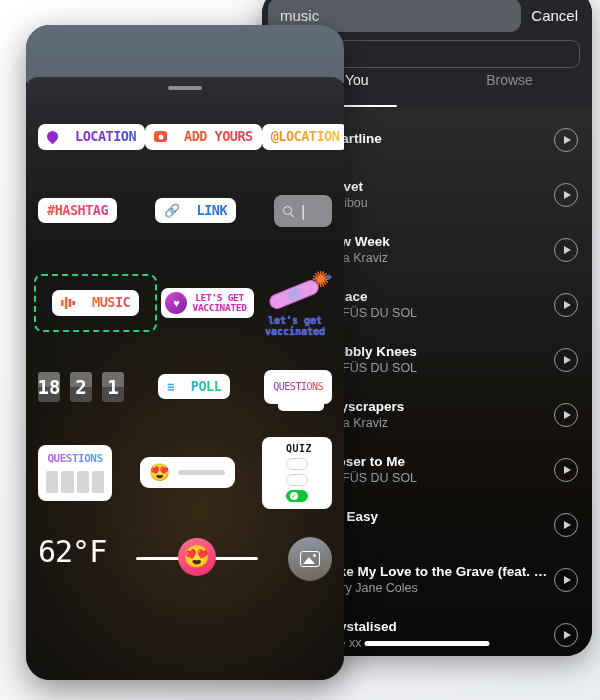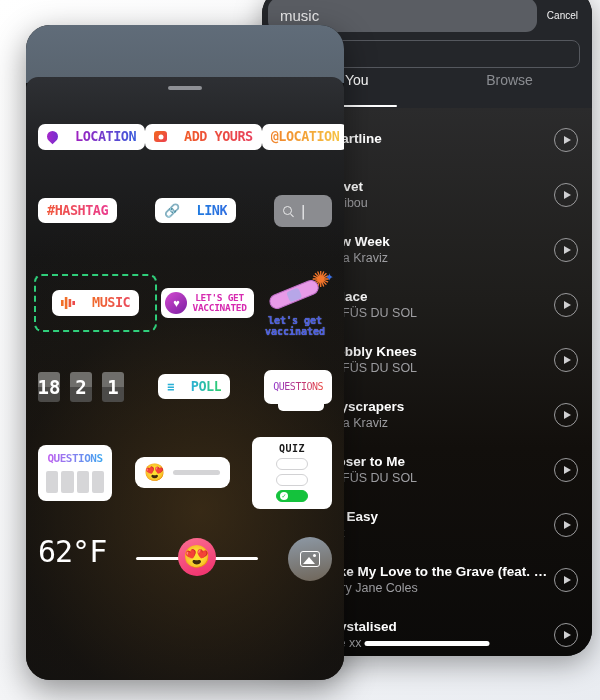--- a/index.html
+++ b/index.html
@@ -37,21 +37,21 @@
   }
   .search-pill {
     flex: 1; height: 34px; border-radius: 11px;
     background: #5a5d63;
     display: flex; align-items: center;
     padding: 0 12px;
     font-size: 15px; color: #e9e9ea;
     overflow: hidden;
   }
   .cancel-btn {
-    font-size: 10px; color: #f2f2f3; white-space: nowrap;
+    font-size: 15px; color: #f2f2f3; white-space: nowrap;
     padding-right: 4px;
   }
   .saved-pill {
     position: absolute; left: 12px; top: 52px; right: 12px;
     height: 28px;
     border: 1px solid #55585e;
     border-radius: 8px;
     display: flex; align-items: center; justify-content: flex-start;
     gap: 6px;
     font-size: 13px; font-weight: bold; color: #fff;
@@ -320,21 +320,21 @@
   
   .slider-st{
     background:#fff;border-radius:9px;padding:7px 10px;
     width:95px;display:flex;align-items:center;gap:7px;
   }
   .sl-emoji{font-size:17px;line-height:1;}
   .sl-track{flex:1;height:5px;border-radius:3px;background:#d4d4d6;}
 
   
   .quiz-card{
-    background:#fff;border-radius:8px;padding:6px 24px 7px;width:80px;
+    background:#fff;border-radius:8px;padding:6px 24px 7px;width:70px;
   }
   .quiz-title{
     font-family:"DejaVu Sans Mono",monospace;font-weight:bold;
     font-size:10px;text-align:center;letter-spacing:0.5px;color:#1a1a1a;
   }
   .quiz-opt{
     height:12px;border:1px solid #d2d2d4;border-radius:7px;margin-top:4px;
   }
   .quiz-opt.correct{
     background:#14c23c;border-color:#14c23c;

